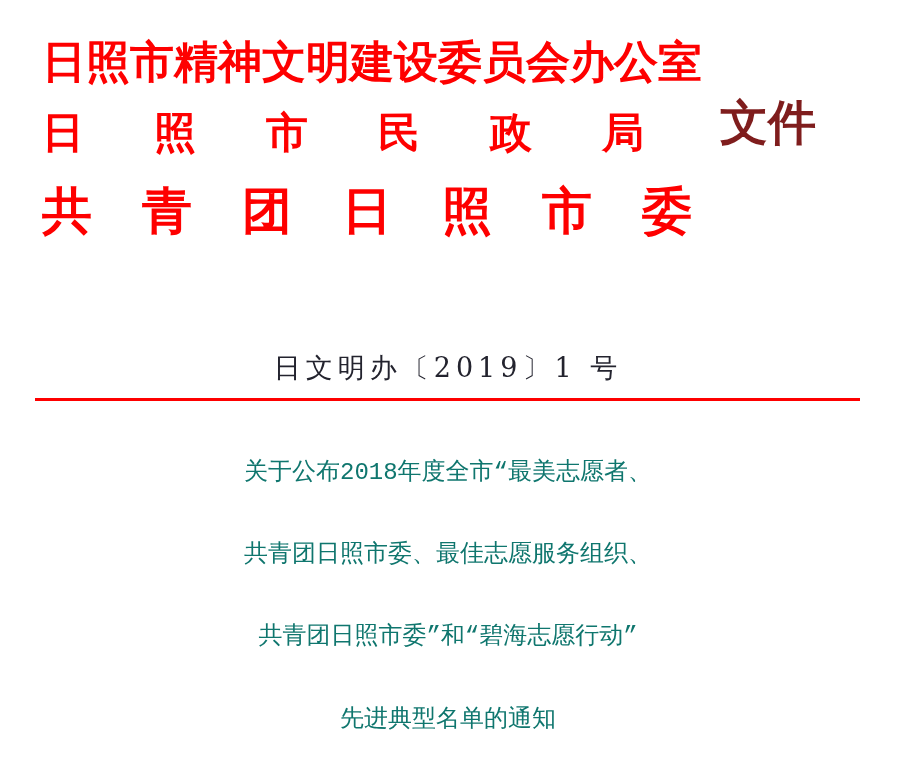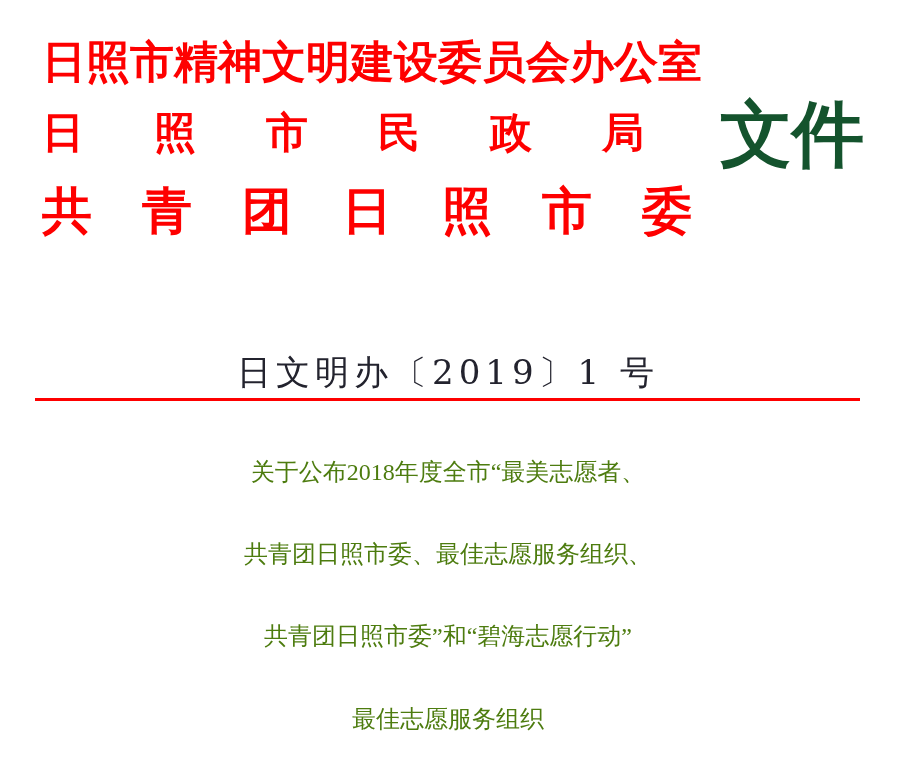--- a/index.html
+++ b/index.html
@@ -29,23 +29,23 @@
     font-size: 42px;
     font-weight: bold;
     color: #fe0000;
     letter-spacing: 70px;
     line-height: 1;
     white-space: nowrap;
   }
   .wenjian {
     position: absolute;
     left: 720px; top: 98px;
-    font-size: 72px;
+    font-size: 48px;
     font-weight: bold;
-    color: #14532d;
+    color: #7f1d1d;
     line-height: 1;
     white-space: nowrap;
     text-align: right;
   }
   .org-line-3 {
     position: absolute;
     left: 42px; top: 186px;
     font-size: 50px;
     font-weight: bold;
     color: #fe0000;
@@ -53,21 +53,21 @@
     line-height: 1;
     white-space: nowrap;
   }
 
   
   .doc-number {
     position: absolute;
     left: 0; top: 352px;
     width: 100%;
     text-align: center;
-    font-size: 34px;
+    font-size: 27px;
     letter-spacing: 5px;
     color: #23232e;
     line-height: 1.2;
     white-space: nowrap;
   }
 
   
   .red-rule {
     position: absolute;
     left: 35px; top: 398px;
@@ -75,23 +75,23 @@
     background: #fe0000;
   }
 
   
   .title-line {
     position: absolute;
     left: 0;
     width: 100%;
     margin: 0;
     text-align: center;
-    font-family: Liberation Serif, serif;
+    font-family: Liberation Mono, monospace;
     font-size: 24px;
-    color: #4d7c0f;
+    color: #0f766e;
     line-height: 1.3;
     white-space: nowrap;
   }
   .t1 { top: 457px; }
   .t2 { top: 539px; }
   .t3 { top: 621px; }
   .t4 { top: 704px; }
 </style>
 </head>
 <body>
@@ -109,16 +109,16 @@
   </div>
 
   <div class="doc-number">日文明办〔2019〕1 号</div>
 
   <div class="red-rule"></div>
 
   <div>
     <p class="title-line t1">关于公布2018年度全市“最美志愿者、</p>
     <p class="title-line t2">共青团日照市委、最佳志愿服务组织、</p>
     <p class="title-line t3">共青团日照市委”和“碧海志愿行动”</p>
-    <p class="title-line t4">最佳志愿服务组织</p>
+    <p class="title-line t4">先进典型名单的通知</p>
   </div>
 
 </div>
 
 </body></html>

